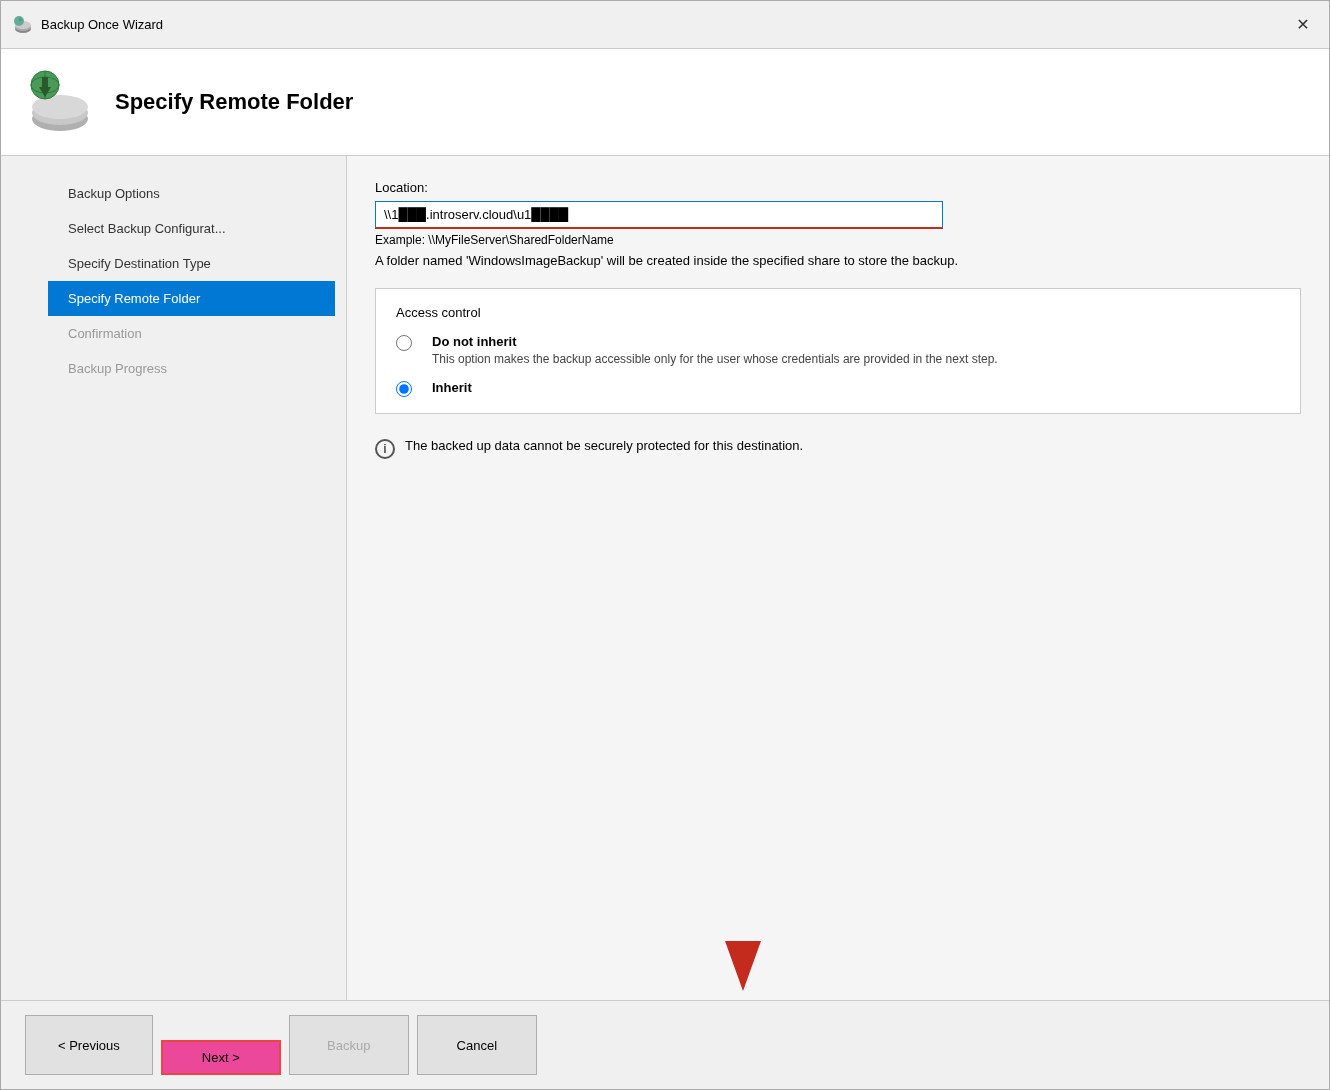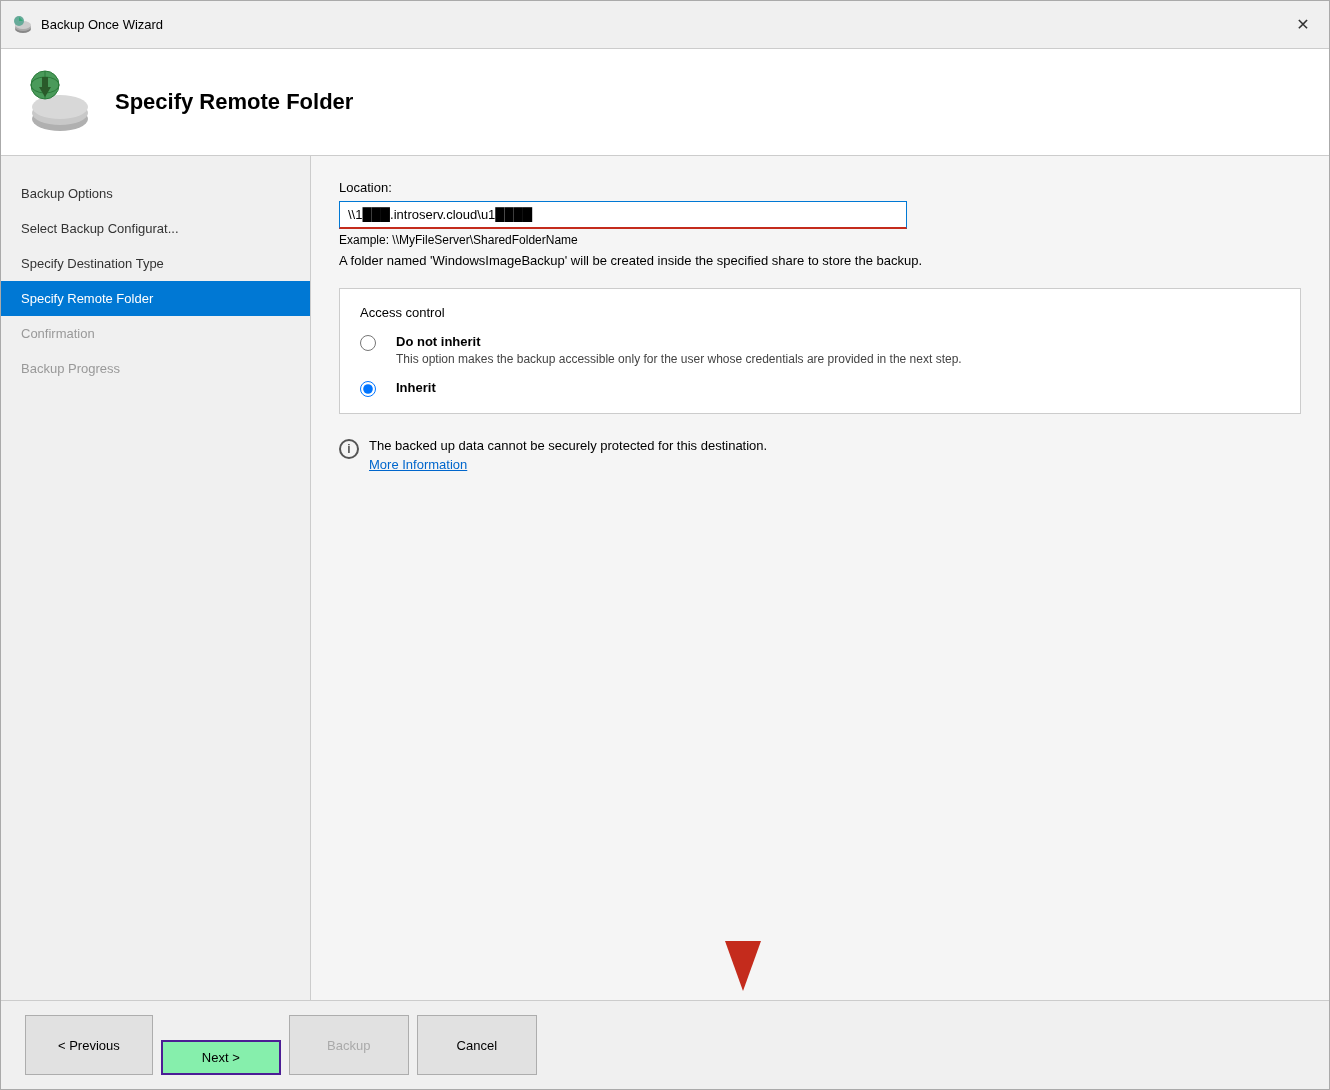--- a/index.html
+++ b/index.html
@@ -70,23 +70,24 @@
     }
 
     .content-area {
       display: flex;
       flex: 1;
     }
 
     .sidebar {
       width: 310px;
       background: #f0f0f0;
-      padding: 20px 0;
+      padding: 20px 11px;
       border-right: 1px solid #ccc;
       flex-shrink: 0;
+      margin-left: 36px;
     }
     .sidebar-item {
       padding: 10px 20px;
       font-size: 13px;
       color: #333;
       cursor: default;
     }
     .sidebar-item.active {
       background: #0078d4;
       color: #fff;
@@ -223,22 +224,22 @@
     .btn {
       padding: 8px 32px;
       font-size: 13px;
       border: 1px solid #adadad;
       background: #e1e1e1;
       cursor: pointer;
       min-width: 120px;
       color: #000;
     }
     .btn.primary {
-      border: 2px solid #4c1d95;
-      background: #86efac;
+      border: 2px solid #ef4444;
+      background: #ec4899;
       margin-top: 25px;
     }
     .btn.disabled {
       color: #aaa;
       cursor: default;
     }
 
     .arrow-indicator {
       position: absolute;
       top: -60px;
@@ -342,21 +343,20 @@
           <div>
             <div class="radio-label">Inherit</div>
           </div>
         </div>
       </div>
 
       <div class="info-notice">
         <div class="info-icon-circle">i</div>
         <div>
           <span class="info-notice-text">The backed up data cannot be securely protected for this destination.</span>
-          <a class="more-info-link">More Information</a>
         </div>
       </div>
 
       <div class="spacer"></div>
     </div>
   </div>
 
   <div class="footer-area">
 
     <div class="arrow-indicator">

